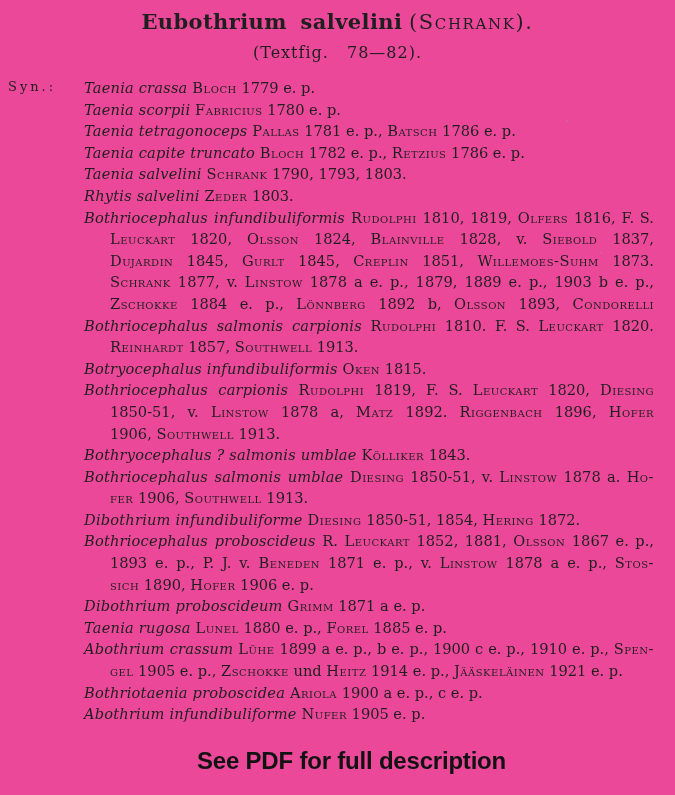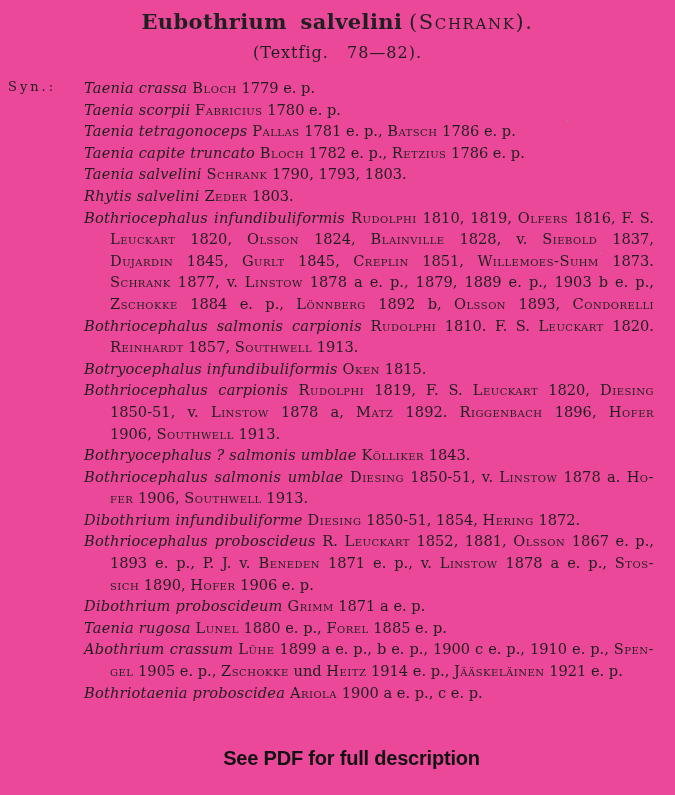--- a/index.html
+++ b/index.html
@@ -53,21 +53,21 @@
   .line.cont { padding-left:26px; }
   .line.just { text-align:justify; text-align-last:justify; }
   .i { font-style:italic; letter-spacing:0.2px; }
   .c { font-variant:small-caps; letter-spacing:0.5px; }
   .footer-note {
     position:absolute;
     left:0; right:0; top:747px;
     text-align:center;
     font-family:"Liberation Sans", sans-serif;
     font-weight:700;
-    font-size:20px;
+    font-size:24px;
     letter-spacing:-0.2px;
     color:#121212;
     padding-left:28px;
   }
   .speck { position:absolute; background:#9a9a9a; border-radius:50%; opacity:0.45; }
 </style>
 </head>
 <body>
 
 <div class="page">
@@ -140,20 +140,23 @@
         <div class="entry">
           <div class="line"><span class="i">Taenia rugosa </span><span class="c">Lunel</span><span class="r"> 1880 e. p., </span><span class="c">Forel</span><span class="r"> 1885 e. p.</span></div>
         </div>
         <div class="entry">
           <div class="line just"><span class="i">Abothrium crassum </span><span class="c">Lühe</span><span class="r"> 1899 a e. p., b e. p., 1900 c e. p., 1910 e. p., </span><span class="c">Spen-</span></div>
           <div class="line cont"><span class="c">gel</span><span class="r"> 1905 e. p., </span><span class="c">Zschokke</span><span class="r"> und </span><span class="c">Heitz</span><span class="r"> 1914 e. p., </span><span class="c">Jääskeläinen</span><span class="r"> 1921 e. p.</span></div>
         </div>
         <div class="entry">
           <div class="line"><span class="i">Bothriotaenia proboscidea </span><span class="c">Ariola</span><span class="r"> 1900 a e. p., c e. p.</span></div>
         </div>
+        <div class="entry">
+          <div class="line"><span class="i">Abothrium infundibuliforme </span><span class="c">Nufer</span><span class="r"> 1905 e. p.</span></div>
+        </div>
       </div>
   </div>
 
   <div class="footer-note">See PDF for full description</div>
 
   <div class="speck" style="left:210px;top:13px;width:3px;height:3px;"></div>
   <div class="speck" style="left:600px;top:252px;width:2px;height:2px;"></div>
   <div class="speck" style="left:566px;top:120px;width:2px;height:2px;"></div>
 
 </div>

